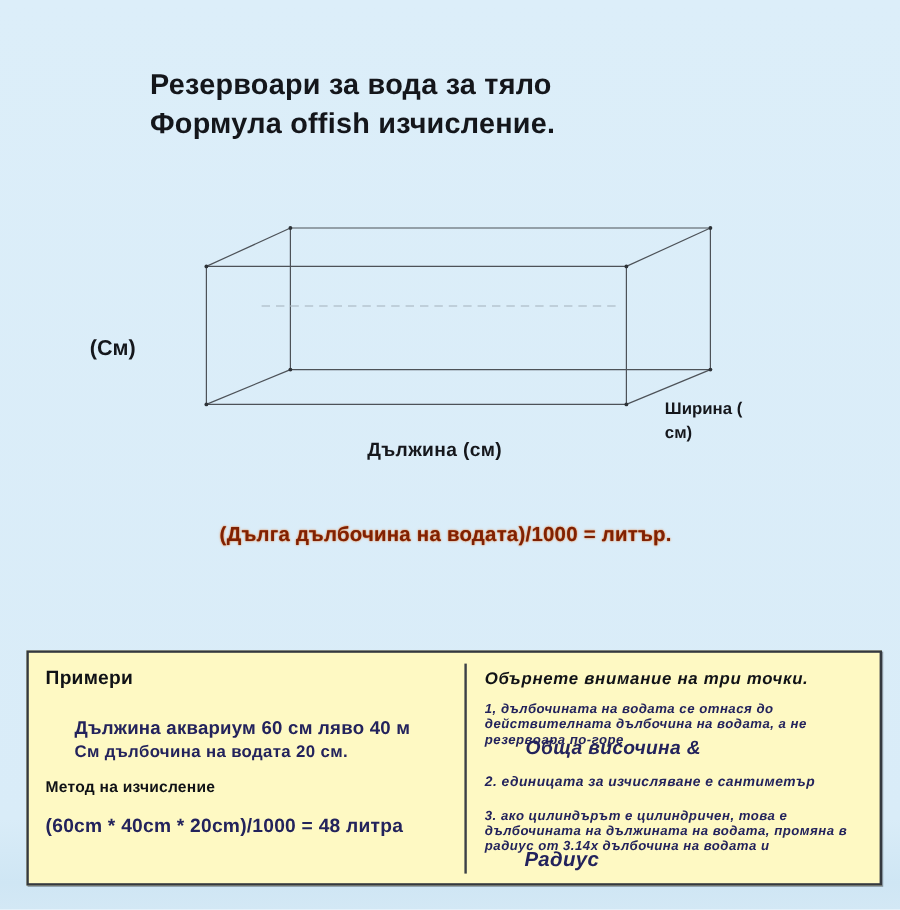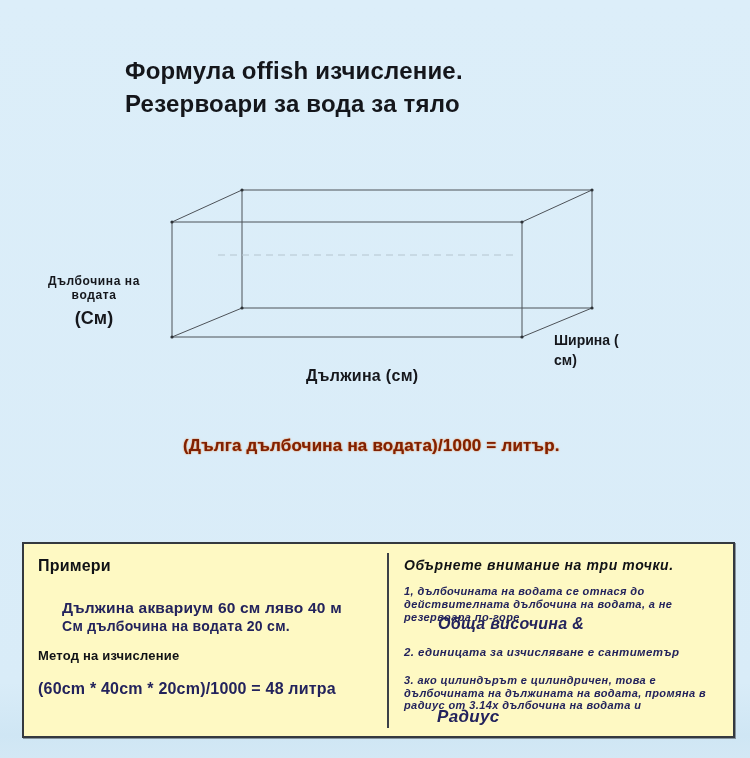--- a/index.html
+++ b/index.html
@@ -72,22 +72,22 @@
   .note-point1   { position: absolute; left: 0; top: 41px;  width: 318px; font-size: 11px;   font-weight: bold; line-height: 13px; letter-spacing: 0.4px; }
   .note1-sub     { position: absolute; left: 34px; top: 71px; font-size: 16px; font-weight: bold; letter-spacing: 0.3px; }
   .note-point2   { position: absolute; left: 0; top: 102px; width: 318px; font-size: 11.5px; font-weight: bold; letter-spacing: 0.4px; }
   .note-point3   { position: absolute; left: 0; top: 130px; width: 316px; font-size: 11px;   font-weight: bold; line-height: 12.5px; letter-spacing: 0.4px; }
   .note3-sub     { position: absolute; left: 33px; top: 163px; font-size: 17px; font-weight: bold; letter-spacing: 0.3px; }
 </style>
 </head>
 <body>
 
 <div class="abs title">
+  <div>Резервоари за вода за тяло</div>
   <div>Формула offish изчисление.</div>
-  <div>Резервоари за вода за тяло</div>
 </div>
 
 <svg class="abs tank-svg" viewBox="0 0 750 470" xmlns="http://www.w3.org/2000/svg">
   <g stroke="#4d5258" stroke-width="1" fill="none">
 
     <path d="M242,190 L592,190 L592,308 L242,308 Z"></path>
 
     <path d="M172,222 L522,222 L522,337 L172,337 Z"></path>
 
     <path d="M172,222 L242,190"></path>
@@ -103,21 +103,20 @@
     <circle cx="172" cy="337" r="1.6"></circle>
       <circle cx="522" cy="337" r="1.6"></circle>
     <circle cx="242" cy="190" r="1.6"></circle>
       <circle cx="592" cy="190" r="1.6"></circle>
     <circle cx="242" cy="308" r="1.6"></circle>
       <circle cx="592" cy="308" r="1.6"></circle>
   </g>
 </svg>
 
 <div class="abs depth-label">
-  <div class="l1">Дълбочина на водата</div>
   <div class="l2">(См)</div>
 </div>
 
 <div class="abs width-label">
   <div>Ширина (</div>
   <div>см)</div>
 </div>
 
 <div class="abs length-label">Дължина (см)</div>
 

